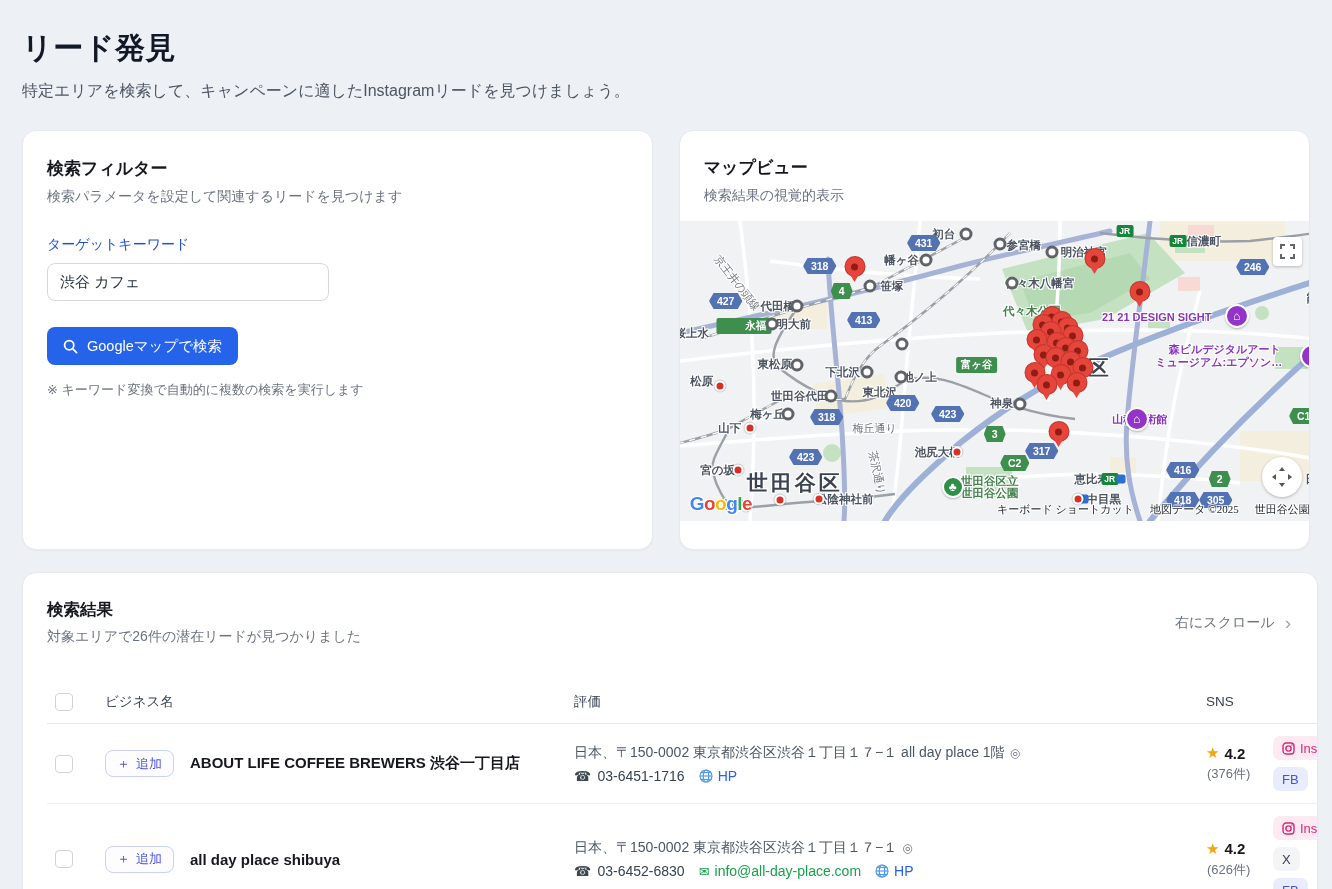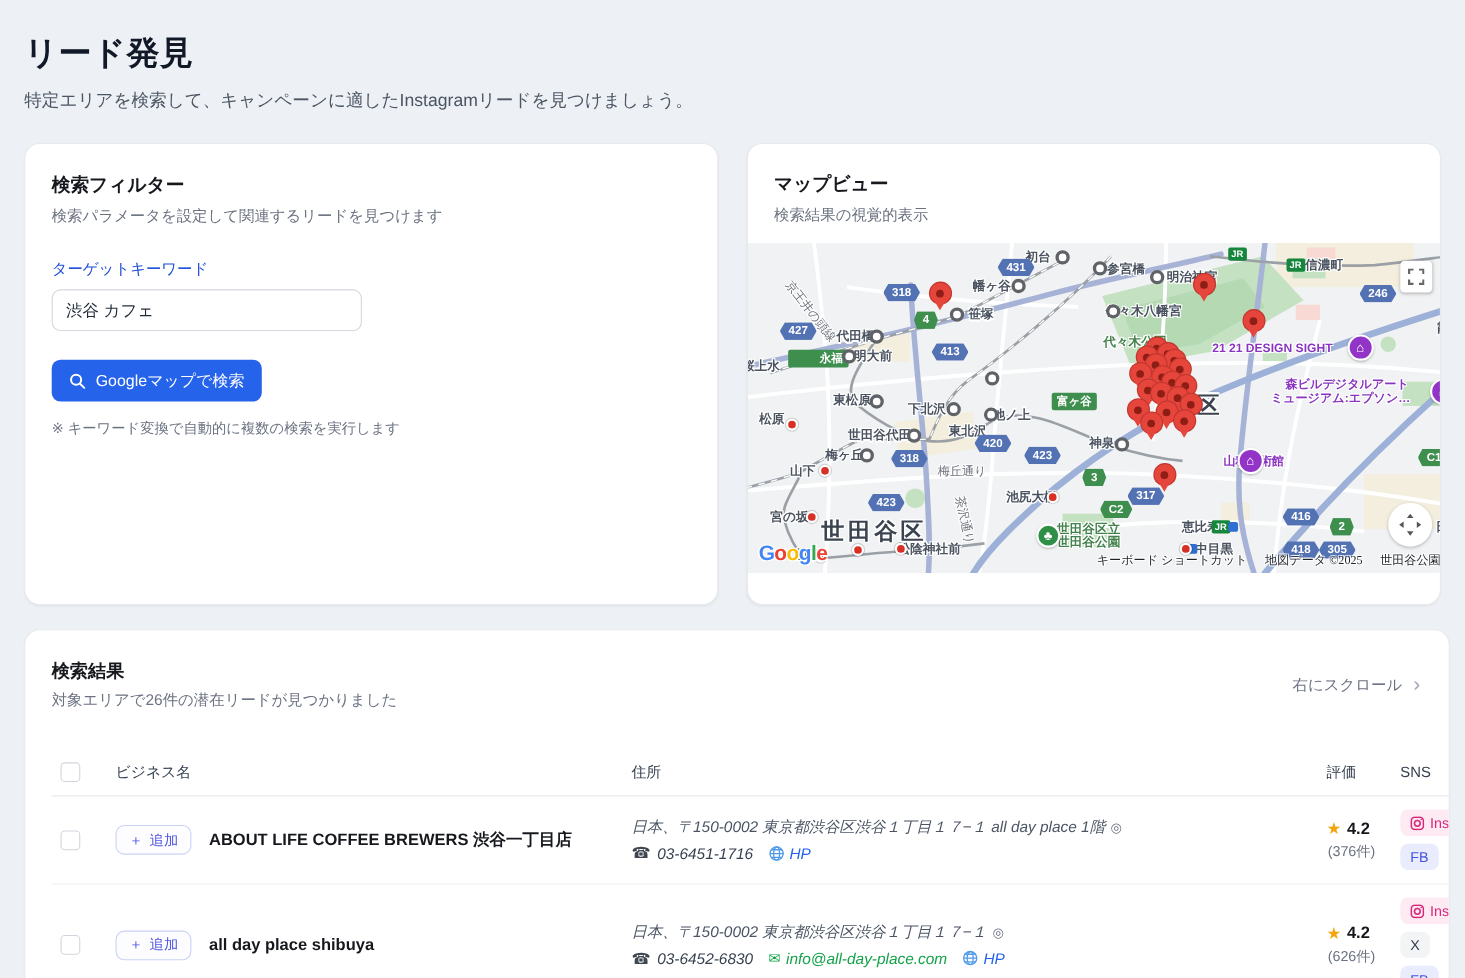--- a/index.html
+++ b/index.html
@@ -68,21 +68,21 @@
   .ttable { min-width:1450px; }
   .trow,.thead { display:grid; grid-template-columns:34px 493px 632px 67px 220px; align-items:center; }
   .thead { height:44px; border-bottom:1px solid #e5e7eb; font-size:13.5px; color:#374151; }
   .trow { min-height:73px; border-bottom:1px solid #f0f1f3; }
   .trow:last-child { border-bottom:none; }
   .cb { width:18px; height:18px; border:1.5px solid #d1d5db; border-radius:4px; background:#fff; margin-left:8px; cursor:pointer; }
   .c-biz { display:flex; align-items:center; gap:16px; padding-left:0; }
   .add-btn { display:inline-flex; align-items:center; gap:6px; height:27px; padding:0 11px; margin-left:24px; background:#fdfdff; border:1px solid #c9d2f5; border-radius:8px; color:#4f54e0; font-size:13px; font-family:inherit; cursor:pointer; flex:none; }
   .add-btn .plus { font-size:13px; }
   .biz-name { font-size:15px; font-weight:700; color:#16181d; }
-  .c-addr { font-size:14px; color:#4b5563;font-style:italic; }
+  .c-addr { font-size:14px; color:#4b5563; }
   .addr-line1 { display:flex; align-items:center; gap:5px; }
   .pin-ico { color:#6b7280; font-size:12px; cursor:pointer; }
   .addr-line2 { display:flex; align-items:center; gap:14px; margin-top:6px; }
   .phone { display:inline-flex; align-items:center; gap:6px; color:#374151; }
   .ph-ico { color:#3f4750; font-size:14px; }
   .email { display:inline-flex; align-items:center; gap:5px; color:#15a24a; cursor:pointer; }
   .em-ico { font-size:13px; }
   .hp { display:inline-flex; align-items:center; gap:5px; color:#2563eb; cursor:pointer; }
   .c-rate { text-align:left; }
   .rate-top { display:flex; align-items:center; gap:5px; }
@@ -337,21 +337,20 @@
       <span class="chev">›</span>
     </div>
 
     <div class="table-wrap">
       <div class="ttable">
         <div class="thead">
           <div>
               <div class="cb"></div>
             </div>
           <div style="padding-left:24px;">ビジネス名</div>
-          <div>住所</div>
           <div>評価</div>
           <div>SNS</div>
         </div>
         <div>
   <div class="trow">
     <div>
                 <div class="cb"></div>
               </div>
     <div class="c-biz">
       <button class="add-btn">

